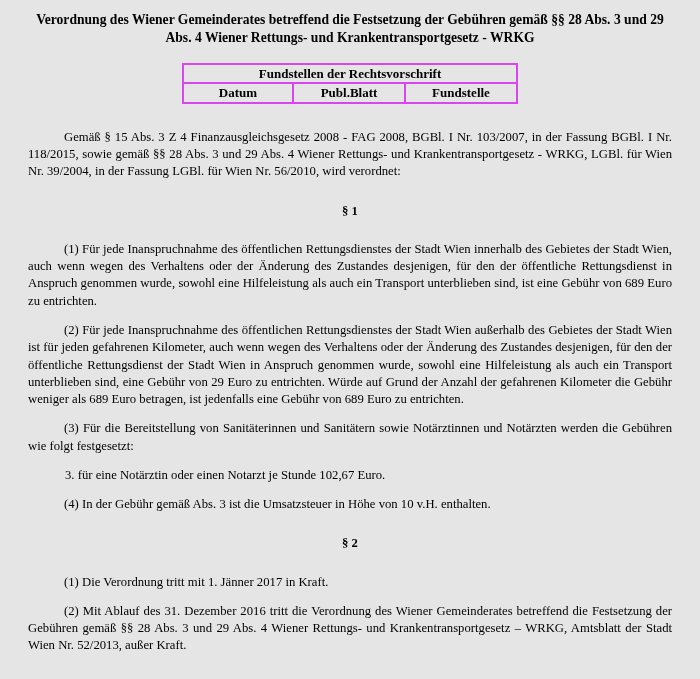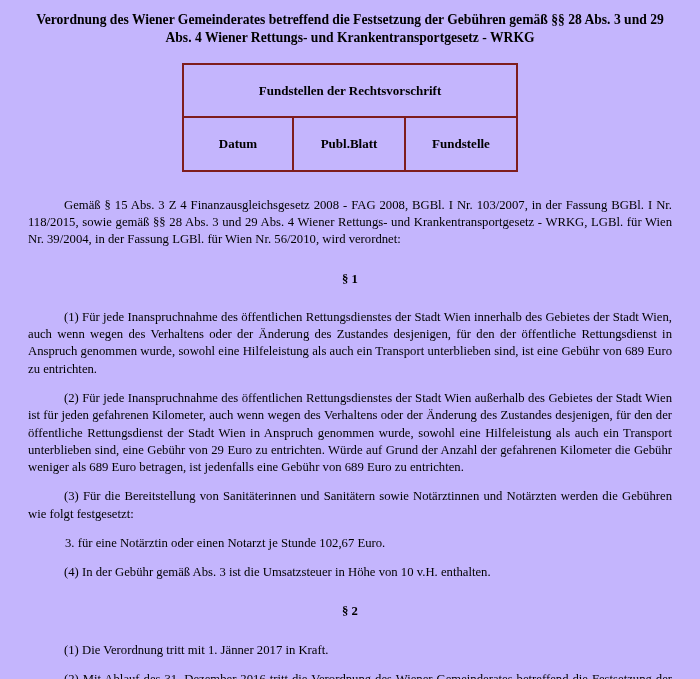--- a/index.html
+++ b/index.html
@@ -1,29 +1,29 @@
 <!DOCTYPE html>
 <html><head>
 <meta charset="utf-8">
 <style>
   html, body { margin: 0; padding: 0; background: #ffffff; }
   .page {
     width: 700px; height: 679px; box-sizing: border-box;
     padding-top: 11px; overflow: hidden;
     font-family: "Liberation Serif", "DejaVu Serif", serif;
-    color: #000000; background: #c4b5fd;
+    color: #000000; background: #e5e5e5;
   }
   .title {
     font-size: 13.6px; font-weight: bold; text-align: center;
     margin: 0 auto; max-width: 652px; line-height: 1.35;
   }
   table.ref-table { border-collapse: collapse; margin: 15px auto 0 auto; }
   .ref-table td, .ref-table th {
-    border: 2px solid #7f1d1d; font-size: 13px; line-height: 1.2;
-    padding: 18px 6px; text-align: center; vertical-align: middle;
+    border: 2px solid #d946ef; font-size: 13px; line-height: 1.2;
+    padding: 1px 6px; text-align: center; vertical-align: middle;
   }
   .ref-table .cap-cell { font-weight: bold; }
   .ref-table th { font-weight: bold; text-align: center; }
   .ref-table .col-datum { width: 96px; }
   .ref-table .col-publ  { width: 98px; }
   .ref-table .col-fund  { width: 98px; }
   .ref-table tr.data-row td { border-bottom: none; }
   .fund-link { color: #0000EE; text-decoration: underline; cursor: pointer; }
 
   .body-text { margin: 25px 28px 0 28px; font-size: 12.7px; line-height: 1.36; }

